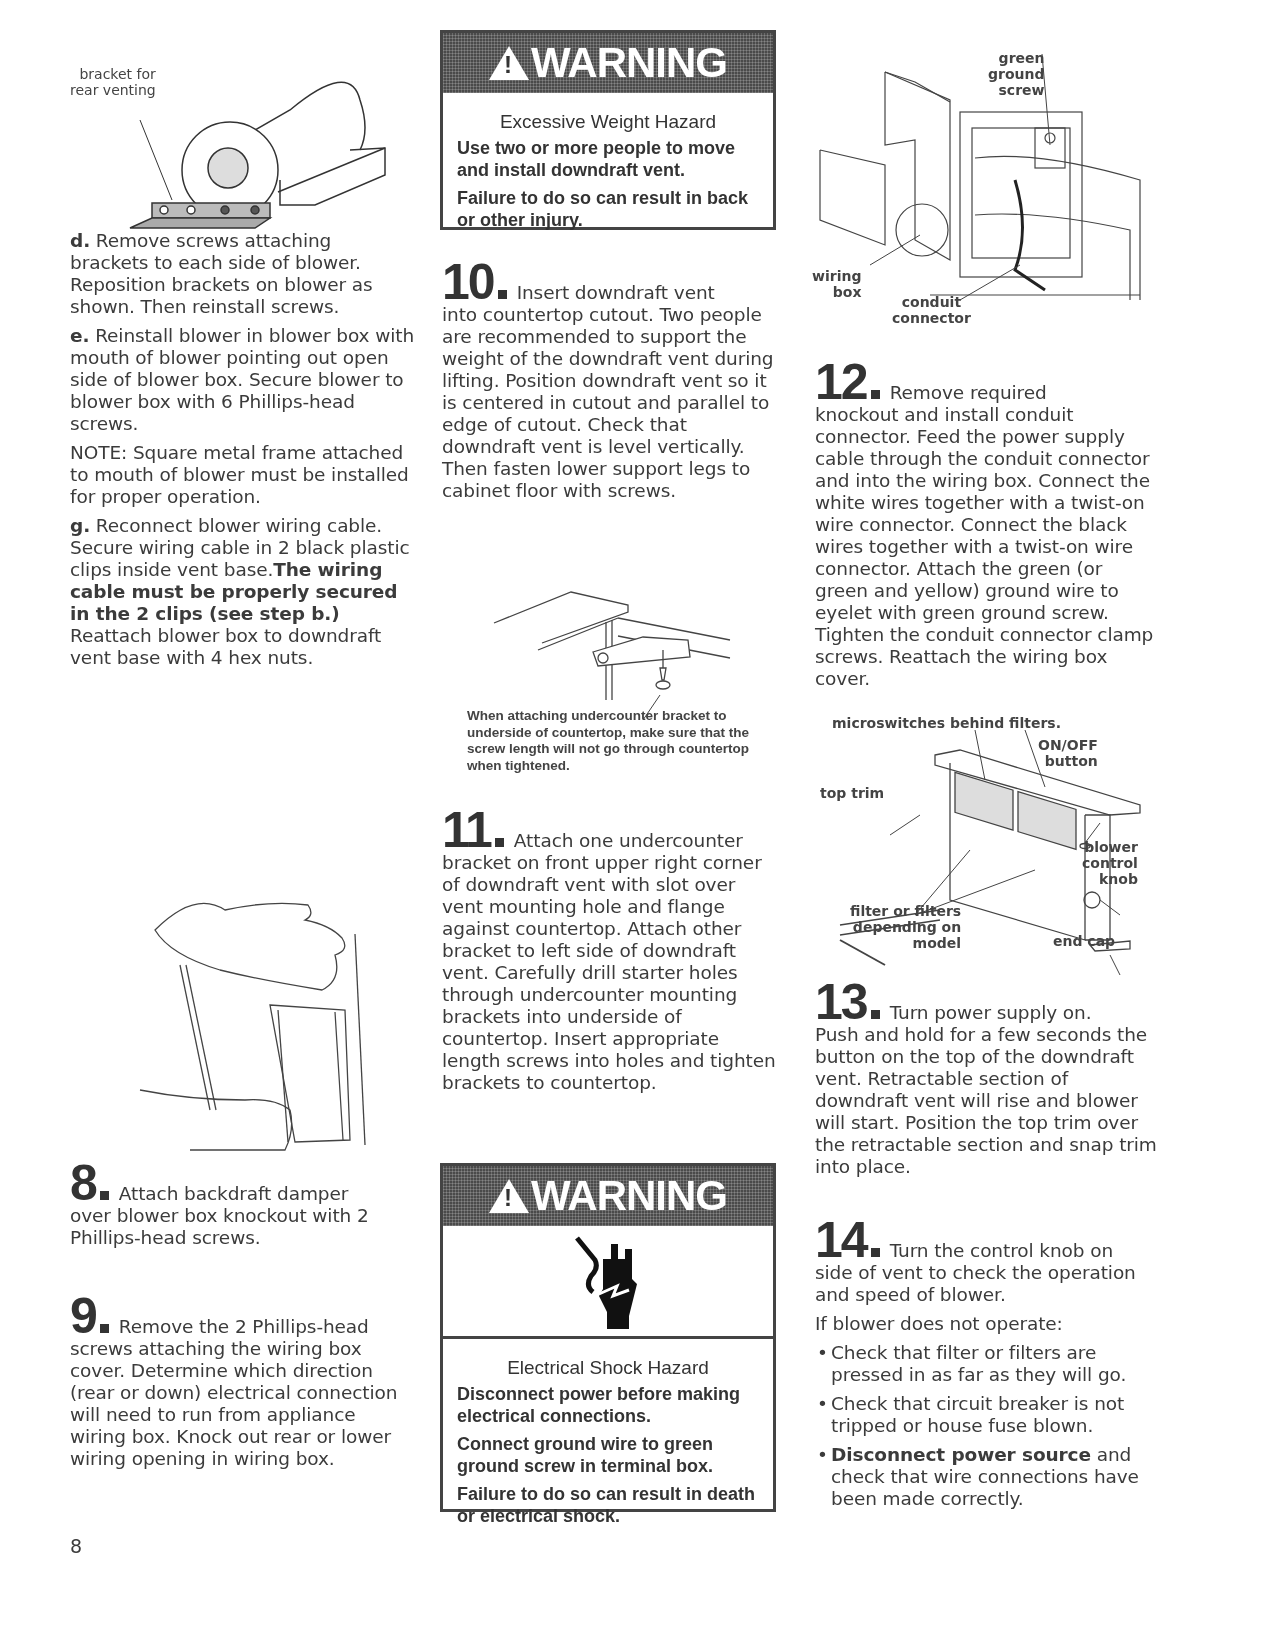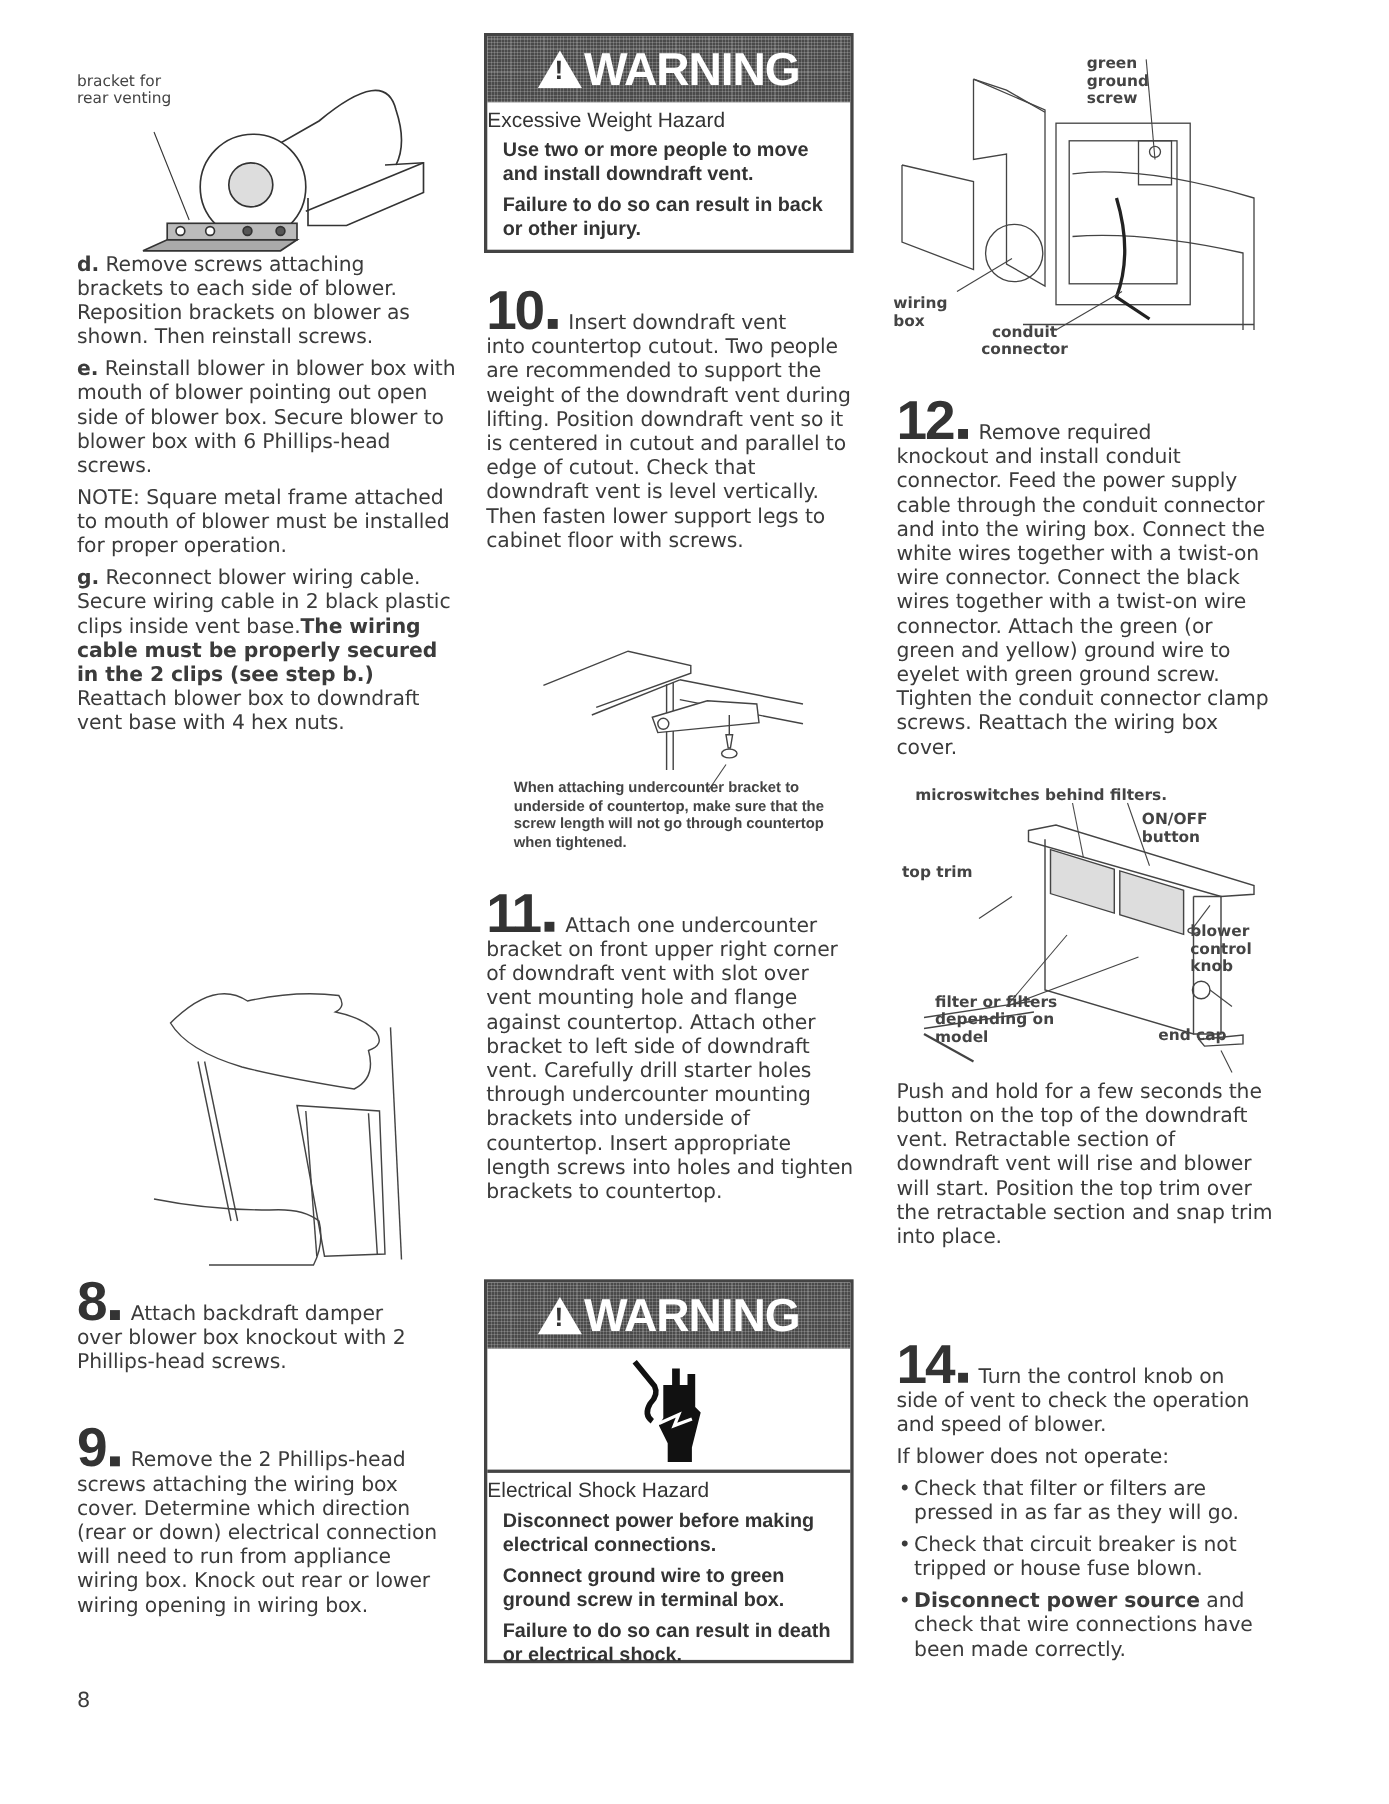--- a/index.html
+++ b/index.html
@@ -1,32 +1,32 @@
 <!DOCTYPE html>
 <html><head>
 <meta charset="utf-8">
 <style>
   html, body { margin:0; padding:0; background:#ffffff; }
   body { width:1263px; height:1640px; position:relative; overflow:hidden; color:#3a3a3a; font-family:"Liberation Sans", sans-serif; }
   .abs { position:absolute; }
   .body-text { font-family:"DejaVu Sans", sans-serif; font-size:18.5px; line-height:22px; color:#3b3b3b; letter-spacing:-0.1px; }
   .body-text p { margin:0 0 7px 0; }
   .lbl { font-family:"Liberation Sans", sans-serif; font-weight:bold; color:#444; font-size:15px; line-height:16px; }
-  .lbl-n { font-family:"DejaVu Sans", sans-serif; font-weight:bold; color:#444; font-size:14px; line-height:16px; }
+  .lbl-n { font-family:"DejaVu Sans", sans-serif; font-weight:bold; color:#444; font-size:14px; line-height:16px;text-align:right; }
   .stepnum { font-family:"Liberation Sans", sans-serif; font-weight:bold; font-size:50px; line-height:40px; color:#333; letter-spacing:-2px; }
   .stepdot { display:inline-block; width:9px; height:9px; background:#333; margin:0 10px 0 4px; vertical-align:baseline; }
   .warn-box { border:3px solid #444; background:#fff; }
   .warn-head { height:60px; background-color:#4a4a4a; background-image:
       repeating-linear-gradient(0deg, rgba(255,255,255,0.18) 0 1px, transparent 1px 3px),
       repeating-linear-gradient(90deg, rgba(255,255,255,0.18) 0 1px, transparent 1px 3px);
       color:#fff; display:flex; align-items:center; justify-content:center; }
   .warn-title { font-family:"Liberation Sans", sans-serif; font-weight:bold; font-size:42px; letter-spacing:-1px; color:#fff; }
   .warn-tri { width:0; height:0; border-left:20px solid transparent; border-right:20px solid transparent; border-bottom:34px solid #fff; position:relative; margin-right:2px; }
   .warn-tri span { position:absolute; left:-5px; top:6px; color:#333; font-weight:bold; font-size:24px; line-height:26px; font-family:"Liberation Sans", sans-serif; }
-  .warn-sub { font-family:"Liberation Sans", sans-serif; font-size:19px; color:#333; margin:6px 0 4px; }
+  .warn-sub { font-family:"Liberation Sans", sans-serif; font-size:19px; text-align:center; color:#333; margin:18px 0 4px; }
   .warn-text { font-family:"Liberation Sans", sans-serif; font-weight:bold; font-size:18px; line-height:22px; color:#333; padding:0 14px; margin:0 0 6px; }
   .bullet { position:relative; padding-left:16px; margin:0 0 7px; }
   .bullet:before { content:"•"; position:absolute; left:2px; top:0; }
   svg { overflow:visible; }
 </style>
 </head>
 <body>
 
 <div class="abs" style="left:60px;top:40px;width:360px;height:180px;">
   <div class="abs lbl-n" style="left:10px;top:26px;font-weight:normal;font-family:'DejaVu Sans',sans-serif;font-size:14px;color:#444;">
@@ -225,20 +225,21 @@
   </div>
   <div class="abs lbl-n" style="left:50px;top:188px;">
     <div>filter or filters</div>
     <div>depending on</div>
     <div>model</div>
   </div>
   <div class="abs lbl-n" style="left:253px;top:218px;">end cap</div>
 </div>
 
 <div class="abs body-text" style="left:815px;top:982px;width:345px;">
+  <div><span class="stepnum">13</span><span class="stepdot"></span><span>Turn power supply on.</span></div>
   <div>Push and hold for a few seconds the button on the top of the downdraft vent. Retractable section of downdraft vent will rise and blower will start. Position the top trim over the retractable section and snap trim into place.</div>
 </div>
 
 <div class="abs body-text" style="left:815px;top:1220px;width:345px;">
   <div><span class="stepnum">14</span><span class="stepdot"></span><span>Turn the control knob on</span></div>
   <div style="margin-bottom:7px;">side of vent to check the operation and speed of blower.</div>
   <p>If blower does not operate:</p>
   <div class="bullet"><b></b><span>Check that filter or filters are pressed in as far as they will go.</span></div>
   <div class="bullet"><b></b><span>Check that circuit breaker is not tripped or house fuse blown.</span></div>
   <div class="bullet"><b>Disconnect power source</b><span> and check that wire connections have been made correctly.</span></div>

